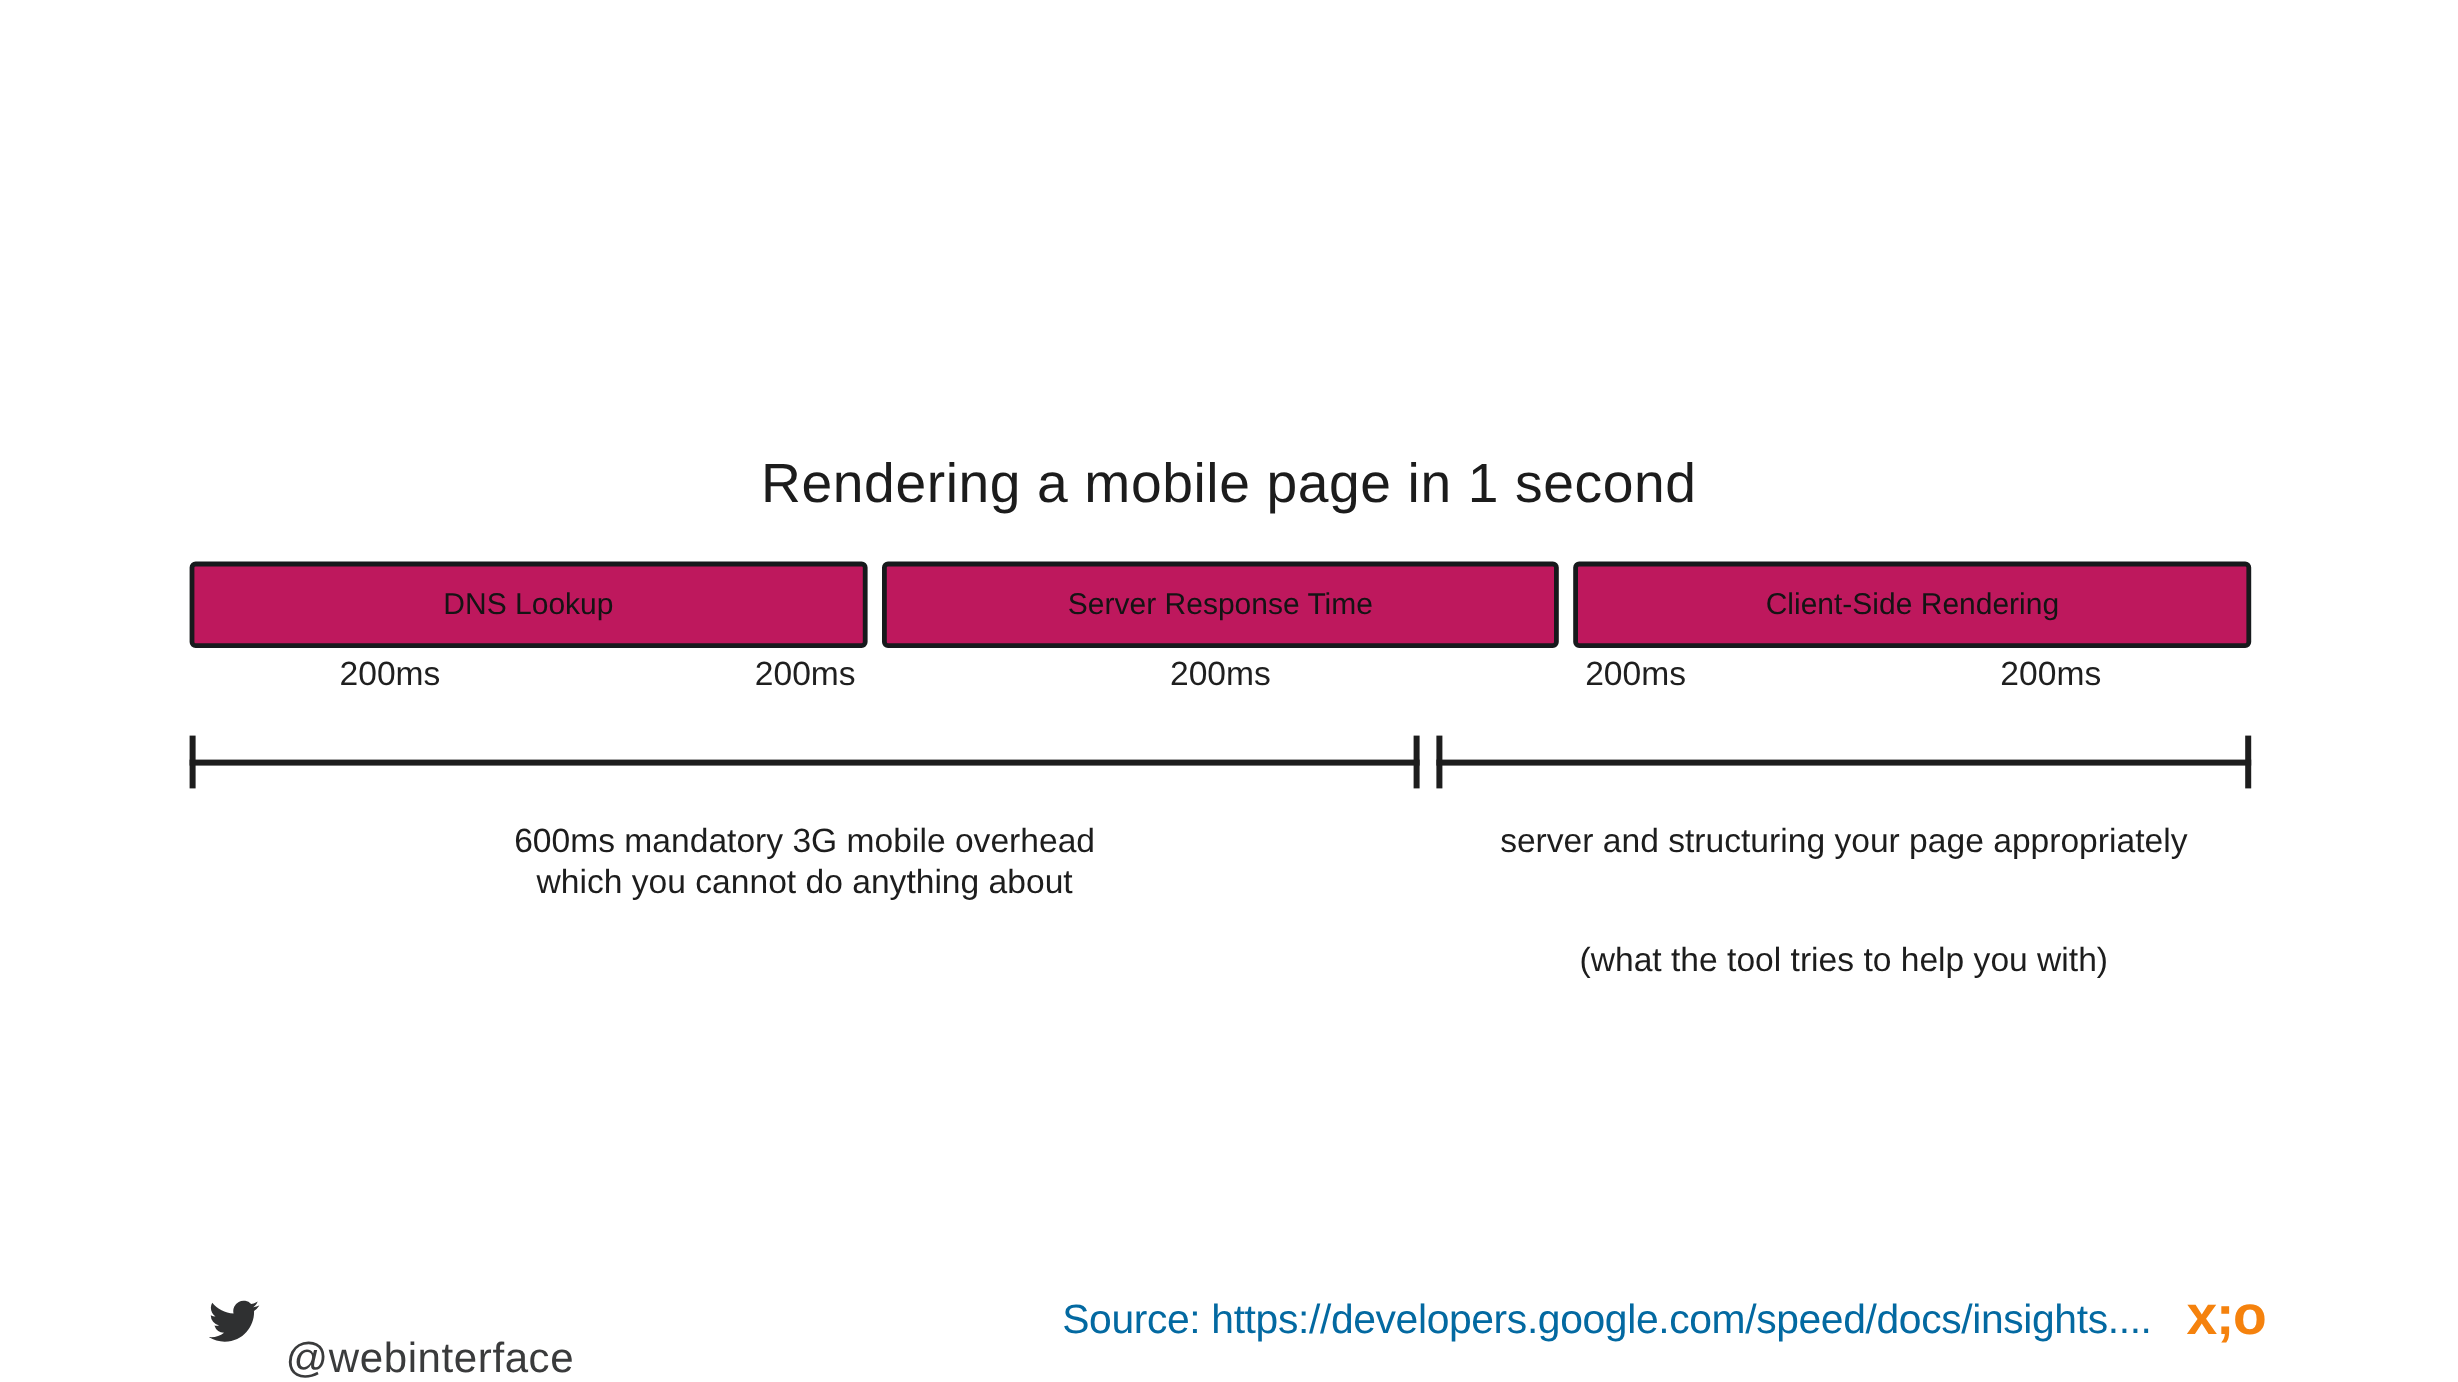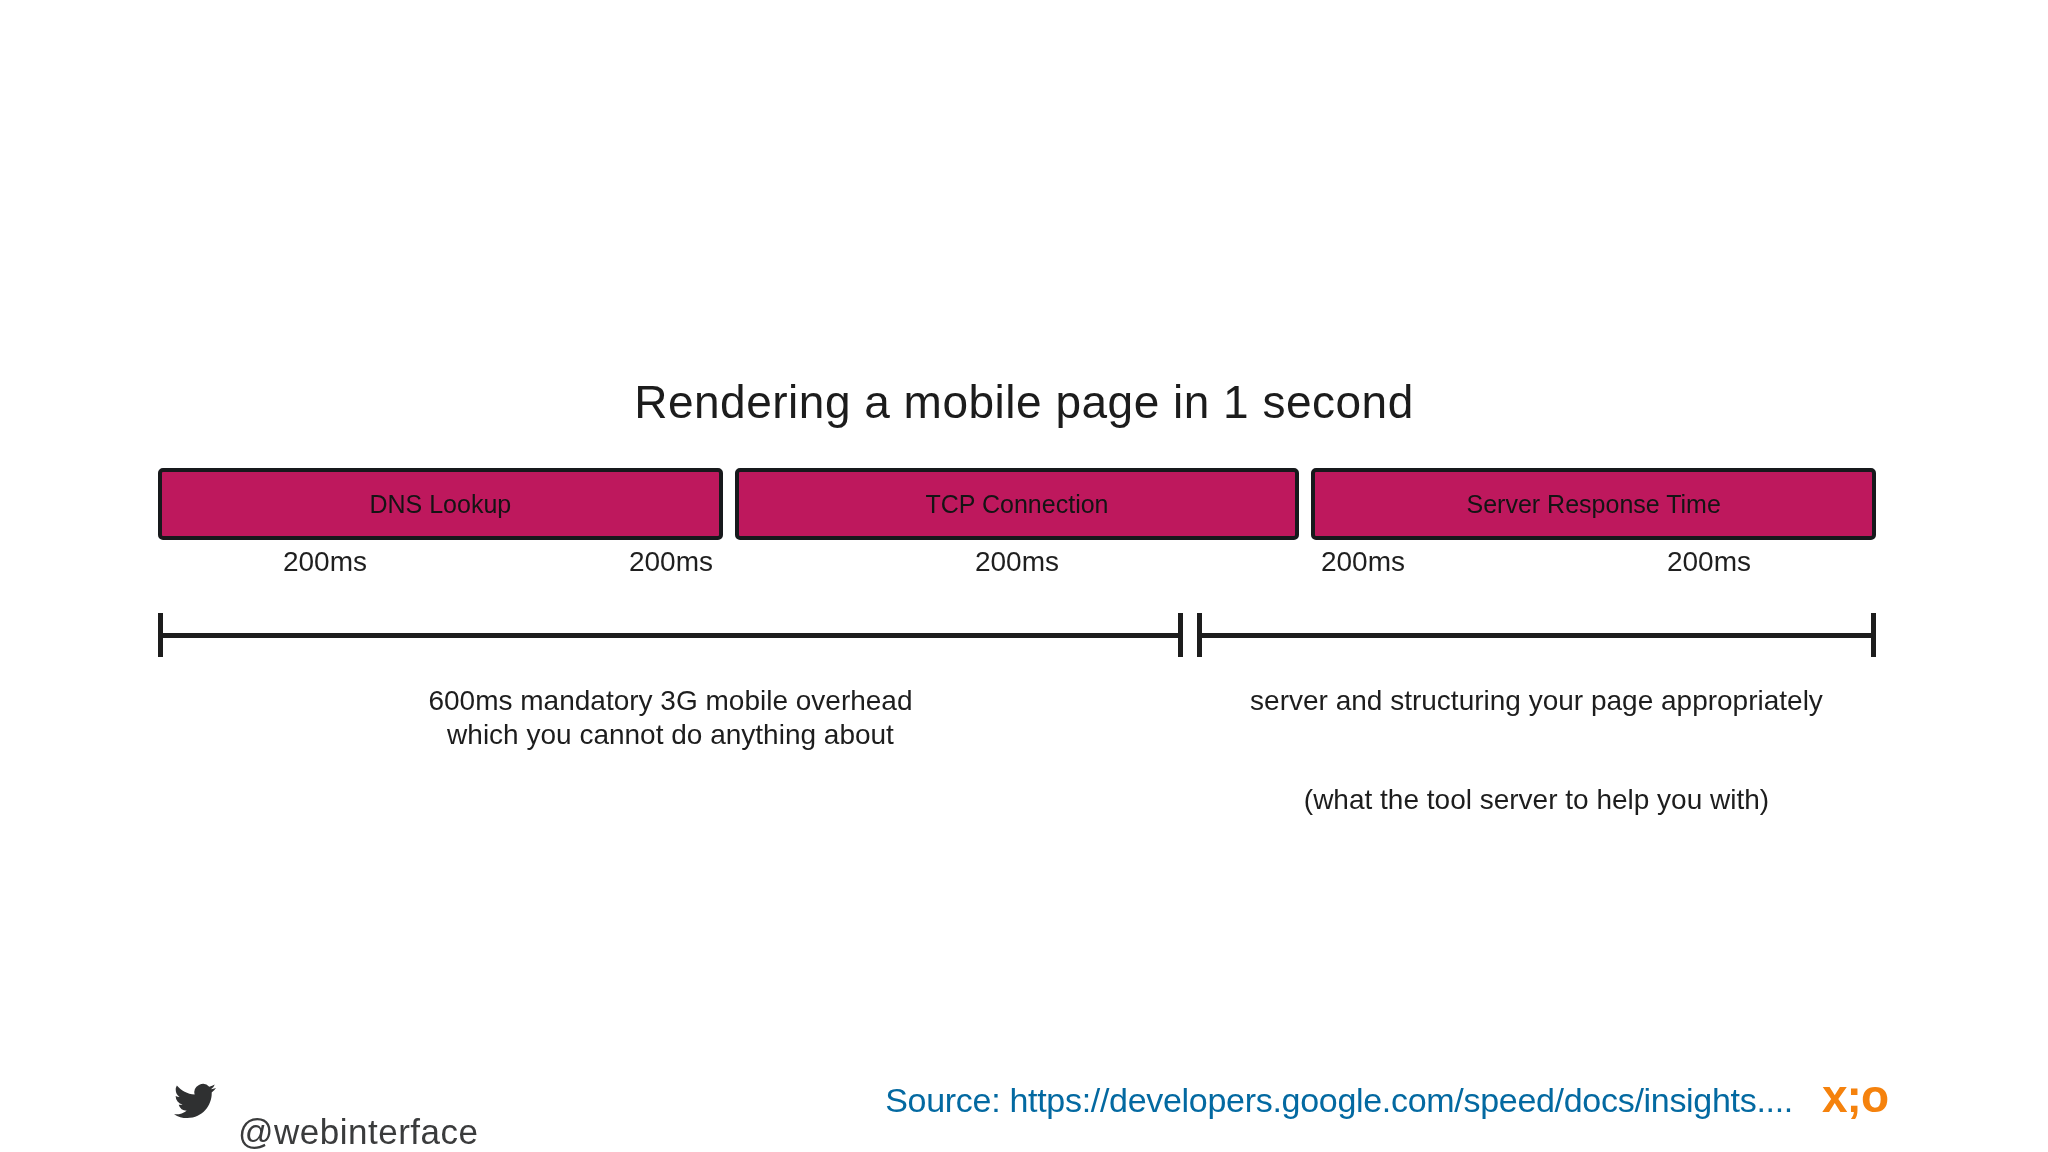--- a/index.html
+++ b/index.html
@@ -96,24 +96,24 @@
 
 <div class="slide">
 
   <h1 class="title">Rendering a mobile page in 1 second</h1>
 
   <div class="strip">
     <div class="phase-box">
       <span class="phase-label">DNS Lookup</span>
     </div>
     <div class="phase-box">
-      <span class="phase-label">TCP Connection</span>
+      <span class="phase-label">Server Response Time</span>
     </div>
     <div class="phase-box">
-      <span class="phase-label">Server Response Time</span>
+      <span class="phase-label">Client-Side Rendering</span>
     </div>
   </div>
 
   <div class="durations">
     <div class="duration">200ms</div>
     <div class="duration">200ms</div>
     <div class="duration">200ms</div>
     <div class="duration">200ms</div>
     <div class="duration">200ms</div>
   </div>
@@ -132,21 +132,21 @@
 
   <div class="caption caption-left">
     <div>600ms mandatory 3G mobile overhead</div>
     <div>which you cannot do anything about</div>
   </div>
 
   <div class="caption caption-right">
     <div>server and structuring your page appropriately</div>
   </div>
 
-  <div class="note">(what the tool server to help you with)</div>
+  <div class="note">(what the tool tries to help you with)</div>
 
   <div class="tw-icon">
     <svg viewBox="0 0 24 24" xmlns="http://www.w3.org/2000/svg">
       <path d="M23.953 4.57a10 10 0 01-2.825.775 4.958 4.958 0 002.163-2.723c-.951.555-2.005.959-3.127 1.184a4.92 4.92 0 00-8.384 4.482C7.69 8.095 4.067 6.13 1.64 3.162a4.822 4.822 0 00-.666 2.475c0 1.71.87 3.213 2.188 4.096a4.904 4.904 0 01-2.228-.616v.06a4.923 4.923 0 003.946 4.827 4.996 4.996 0 01-2.212.085 4.936 4.936 0 004.604 3.417 9.867 9.867 0 01-6.102 2.105c-.39 0-.779-.023-1.17-.067a13.995 13.995 0 007.557 2.209c9.053 0 13.998-7.496 13.998-13.985 0-.21 0-.42-.015-.63A9.935 9.935 0 0024 4.59z"></path>
     </svg>
   </div>
   <span class="tw-handle">@webinterface</span>
 
   <span class="source">Source: https://developers.google.com/speed/docs/insights....</span>
 

